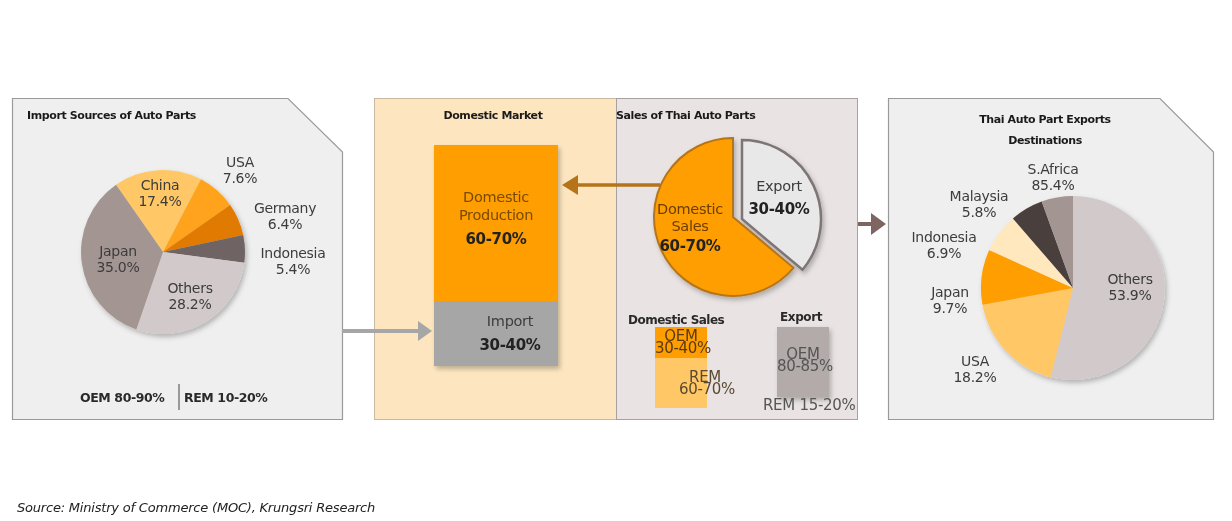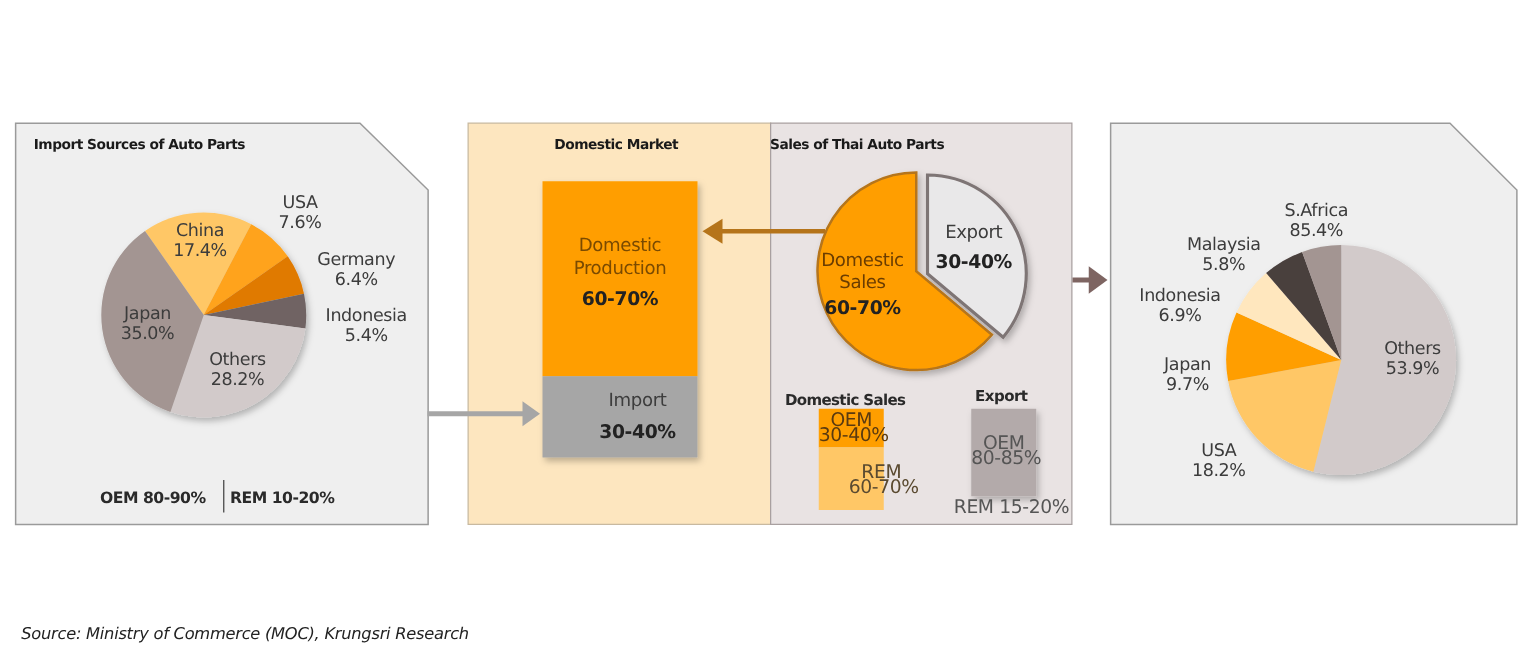--- a/index.html
+++ b/index.html
@@ -165,20 +165,22 @@
   <div>REM</div>
   <div>60-70%</div>
 </div>
 <div class="abs small" style="left:777px; top:348px; width:52px; color:#555;">
   <div>OEM</div>
   <div>80-85%</div>
 </div>
 <div class="abs small" style="left:763px; top:399px; width:80px; color:#555;">REM 15-20%</div>
 
 <div class="abs title" style="left:900px; top:109px; width:290px; text-align:center; line-height:21px;">
+  <div>Thai Auto Part Exports</div>
+  <div>Destinations</div>
 </div>
 
 <div class="abs lbl" style="left:1018px; top:161px; width:70px;">
   <div>S.Africa</div>
   <div>85.4%</div>
 </div>
 <div class="abs lbl" style="left:943px; top:188px; width:72px;">
   <div>Malaysia</div>
   <div>5.8%</div>
 </div>

